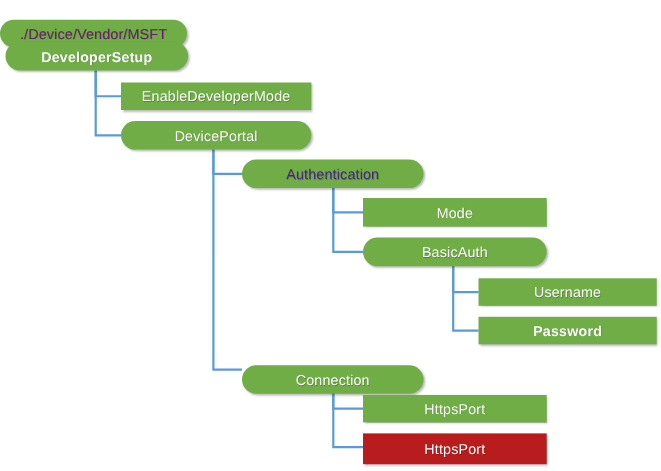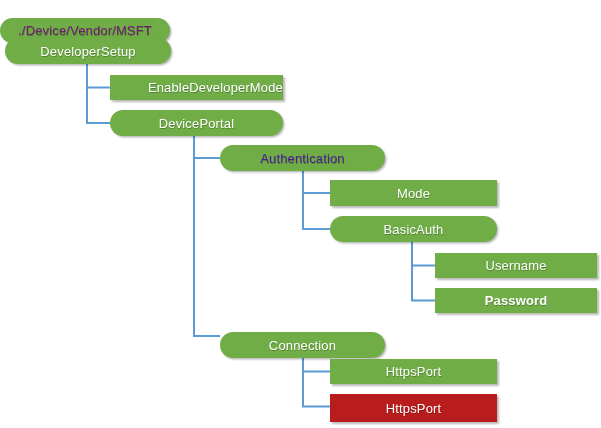--- a/index.html
+++ b/index.html
@@ -66,24 +66,24 @@
       <path d="M 303 171 L 303 229 L 330 229" fill="none" stroke="#5B9BD5" stroke-width="2" stroke-linecap="butt"></path>
       <path d="M 412 242 L 412 265.5 L 435 265.5" fill="none" stroke="#5B9BD5" stroke-width="2" stroke-linecap="butt"></path>
       <path d="M 412 242 L 412 300.5 L 435 300.5" fill="none" stroke="#5B9BD5" stroke-width="2" stroke-linecap="butt"></path>
       <path d="M 303 349 L 303 371.5 L 330 371.5" fill="none" stroke="#5B9BD5" stroke-width="2" stroke-linecap="butt"></path>
       <path d="M 303 349 L 303 406.5 L 330 406.5" fill="none" stroke="#5B9BD5" stroke-width="2" stroke-linecap="butt"></path>
     </svg>
   <div id="node-layer">
       <div class="node pill" style="left: 0px; top: 2px; width: 170px; height: 25px; background: rgb(112, 173, 71); color: #701a75; border-radius: 12.5px; margin-top: 16px;">
         <span class="node-label">./Device/Vendor/MSFT</span>
       </div>
-      <div class="node pill" style="left: 5px; top: 38px; width: 166px; height: 26px; background: rgb(112, 173, 71); color: rgb(255, 255, 255); border-radius: 13px;">
+      <div class="node pill" style="left: 5px; top: 38px; width: 166px; height: 26px; background: rgb(112, 173, 71); color: rgb(255, 255, 255); border-radius: 13px; font-weight: bold;">
         <span class="node-label">DeveloperSetup</span>
       </div>
-      <div class="node rect" style="left: 110px; top: 75px; width: 173px; height: 25px; background: rgb(112, 173, 71); color: rgb(255, 255, 255); justify-content: flex-end;">
+      <div class="node rect" style="left: 110px; top: 75px; width: 173px; height: 25px; background: rgb(112, 173, 71); color: rgb(255, 255, 255);">
         <span class="node-label">EnableDeveloperMode</span>
       </div>
       <div class="node pill" style="left: 110px; top: 110px; width: 173px; height: 26px; background: rgb(112, 173, 71); color: rgb(255, 255, 255); border-radius: 13px; text-align: center;">
         <span class="node-label">DevicePortal</span>
       </div>
       <div class="node pill" style="left: 220px; top: 145px; width: 165px; height: 26px; background: rgb(112, 173, 71); color: #4c1d95; border-radius: 13px;">
         <span class="node-label">Authentication</span>
       </div>
       <div class="node rect" style="left: 330px; top: 180px; width: 167px; height: 26px; background: rgb(112, 173, 71); color: rgb(255, 255, 255);">
         <span class="node-label">Mode</span>

